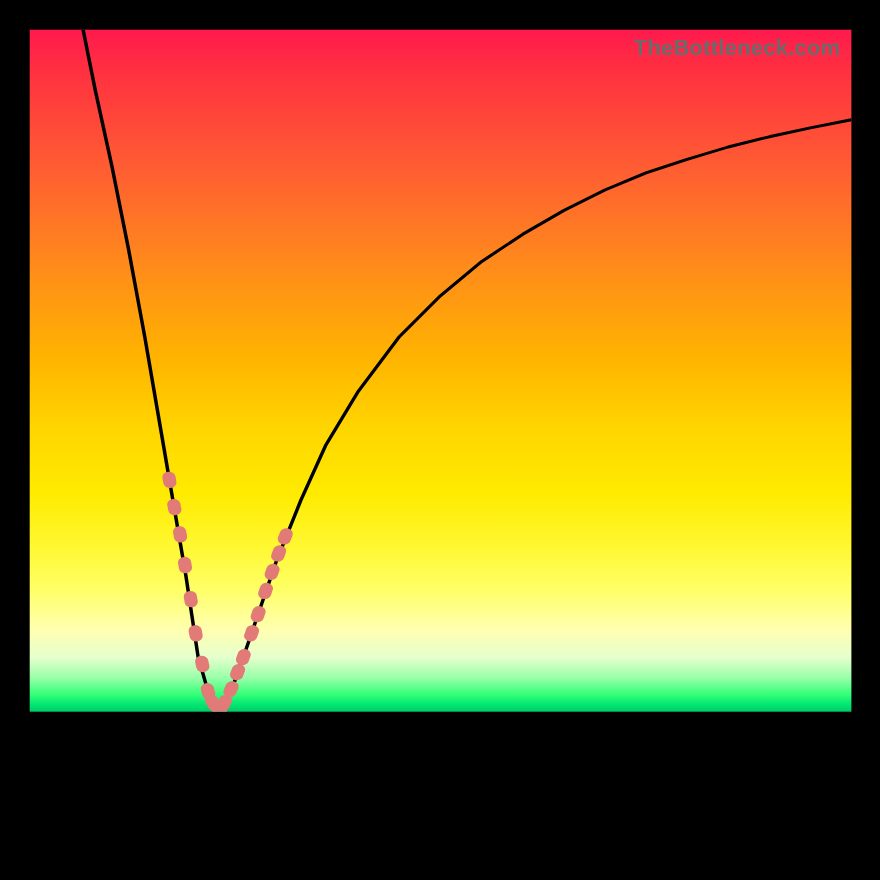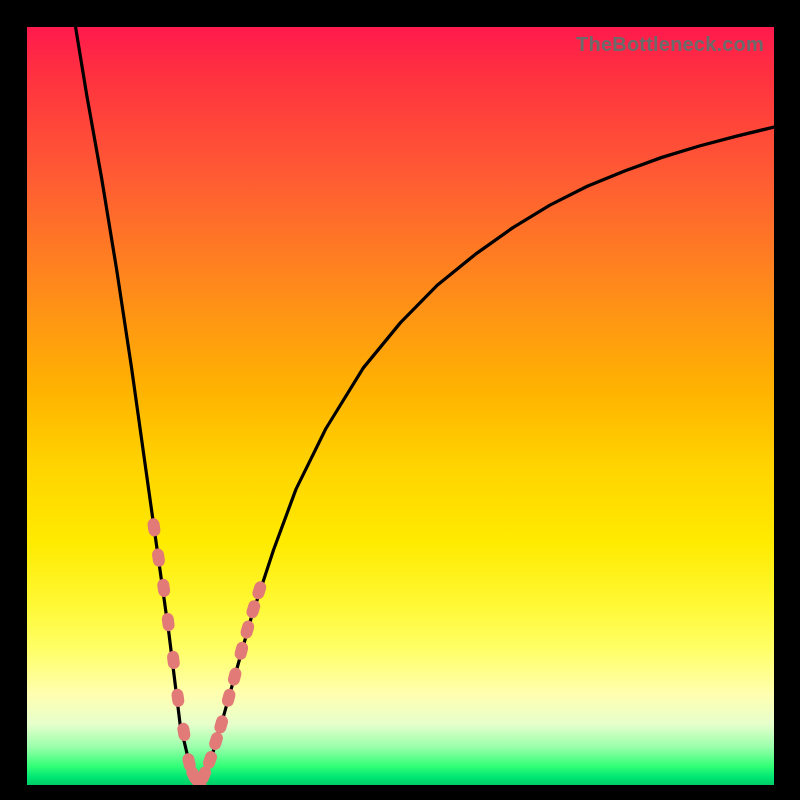--- a/index.html
+++ b/index.html
@@ -8,21 +8,21 @@
     width: 800px;
     height: 800px;
     background: #000;
     position: relative;
   }
   .plot-area {
     position: absolute;
     left: 27px;
     top: 27px;
     width: 747px;
-    height: 758px;
+    height: 620px;
     background: linear-gradient(to bottom,
       #ff1a4d 0%,
       #ff3040 6%,
       #ff5c33 20%,
       #ff8c1a 35%,
       #ffb300 48%,
       #ffd400 58%,
       #ffeb00 68%,
       #fff833 76%,
       #ffff66 82%,

